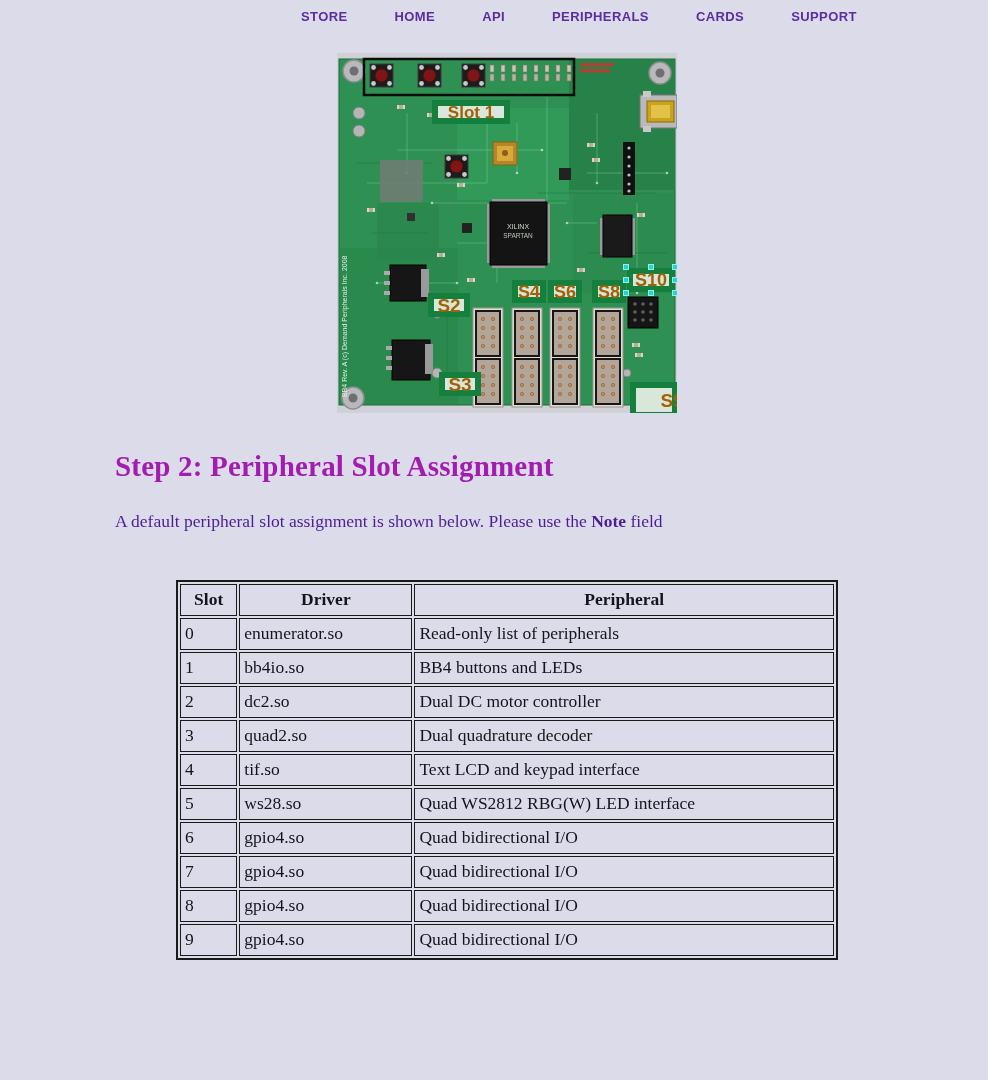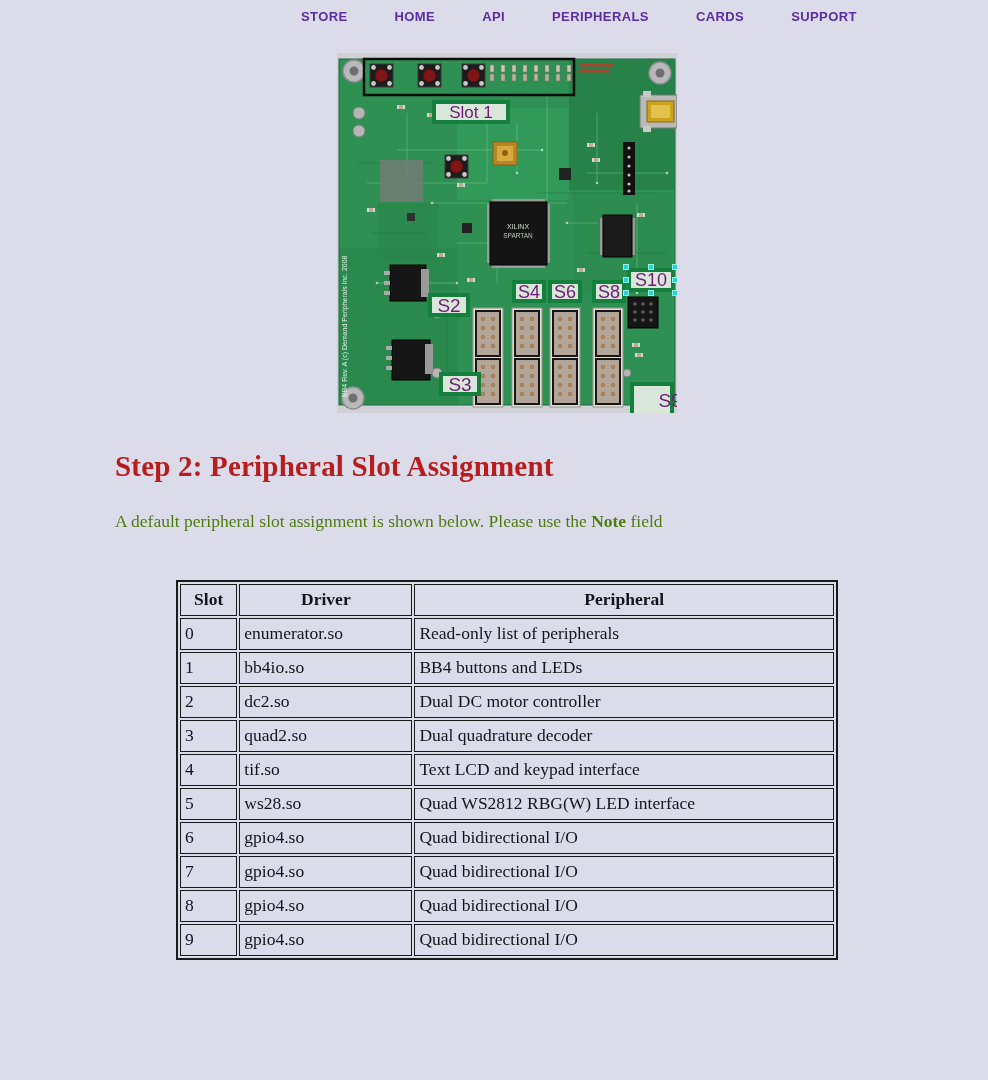--- a/index.html
+++ b/index.html
@@ -20,47 +20,47 @@
     font-size:13px;letter-spacing:.4px;white-space:nowrap;
   }
   
   .board{
     position:absolute;left:337px;top:53px;width:340px;height:360px;
     background:#cfd1d6;overflow:hidden;
   }
   .board svg{position:absolute;left:0;top:0;}
   .pcb-label{
     position:absolute;display:flex;align-items:center;justify-content:center;
-    background:#d9e7db;border:4px solid #15803d;color:#701a75;
-    font-family:"Liberation Sans",sans-serif;line-height:1;box-sizing:border-box;
+    background:#d9e7db;border:6px solid #15803d;color:#a16207;
+    font-family:"Liberation Sans",sans-serif;line-height:1;box-sizing:border-box;font-weight:bold;
   }
   .lab-slot1{left:95px;top:47px;width:78px;height:24px;font-size:17px;}
   .lab-s2{left:91px;top:240px;width:42px;height:24px;font-size:19px;}
   .lab-s3{left:102px;top:319px;width:42px;height:24px;font-size:19px;}
   .lab-s4{left:175px;top:227px;width:34px;height:23px;font-size:18px;}
   .lab-s6{left:211px;top:227px;width:34px;height:23px;font-size:18px;}
   .lab-s8{left:255px;top:227px;width:34px;height:23px;font-size:18px;}
   .lab-s9{left:293px;top:329px;width:42px;height:36px;font-size:19px;padding-left:36px;}
   .s10wrap{position:absolute;left:288px;top:213px;width:52px;height:28px;}
   .lab-s10{left:2px;top:2px;width:48px;height:24px;font-size:18px;}
   .handle{
     position:absolute;width:4px;height:4px;background:#25d3d3;
     outline:1px solid #8ff0ee;
   }
   .h-tl{left:-1px;top:-1px}.h-tm{left:24px;top:-1px}.h-tr{left:48px;top:-1px}
   .h-ml{left:-1px;top:12px}.h-mr{left:48px;top:12px}
   .h-bl{left:-1px;top:25px}.h-bm{left:24px;top:25px}.h-br{left:48px;top:25px}
   
   h1.page-title{
     position:absolute;left:115px;top:450px;margin:0;
-    font-size:29px;font-weight:bold;color:#b91c1c;letter-spacing:.2px;
+    font-size:29px;font-weight:bold;color:#a21caf;letter-spacing:.2px;
   }
   .intro{
     position:absolute;left:115px;top:510px;width:790px;margin:0;
-    font-size:17.5px;line-height:23.5px;color:#4d7c0f;
+    font-size:17.5px;line-height:23.5px;color:#4c1d95;
   }
   
   table.slots{
     position:absolute;left:176px;top:580px;
     width:662px;table-layout:fixed;
     border-collapse:separate;border-spacing:2px;
     border:2px solid #1a1a1a;
     font-size:17.5px;color:#14141c;
   }
   table.slots th,table.slots td{

